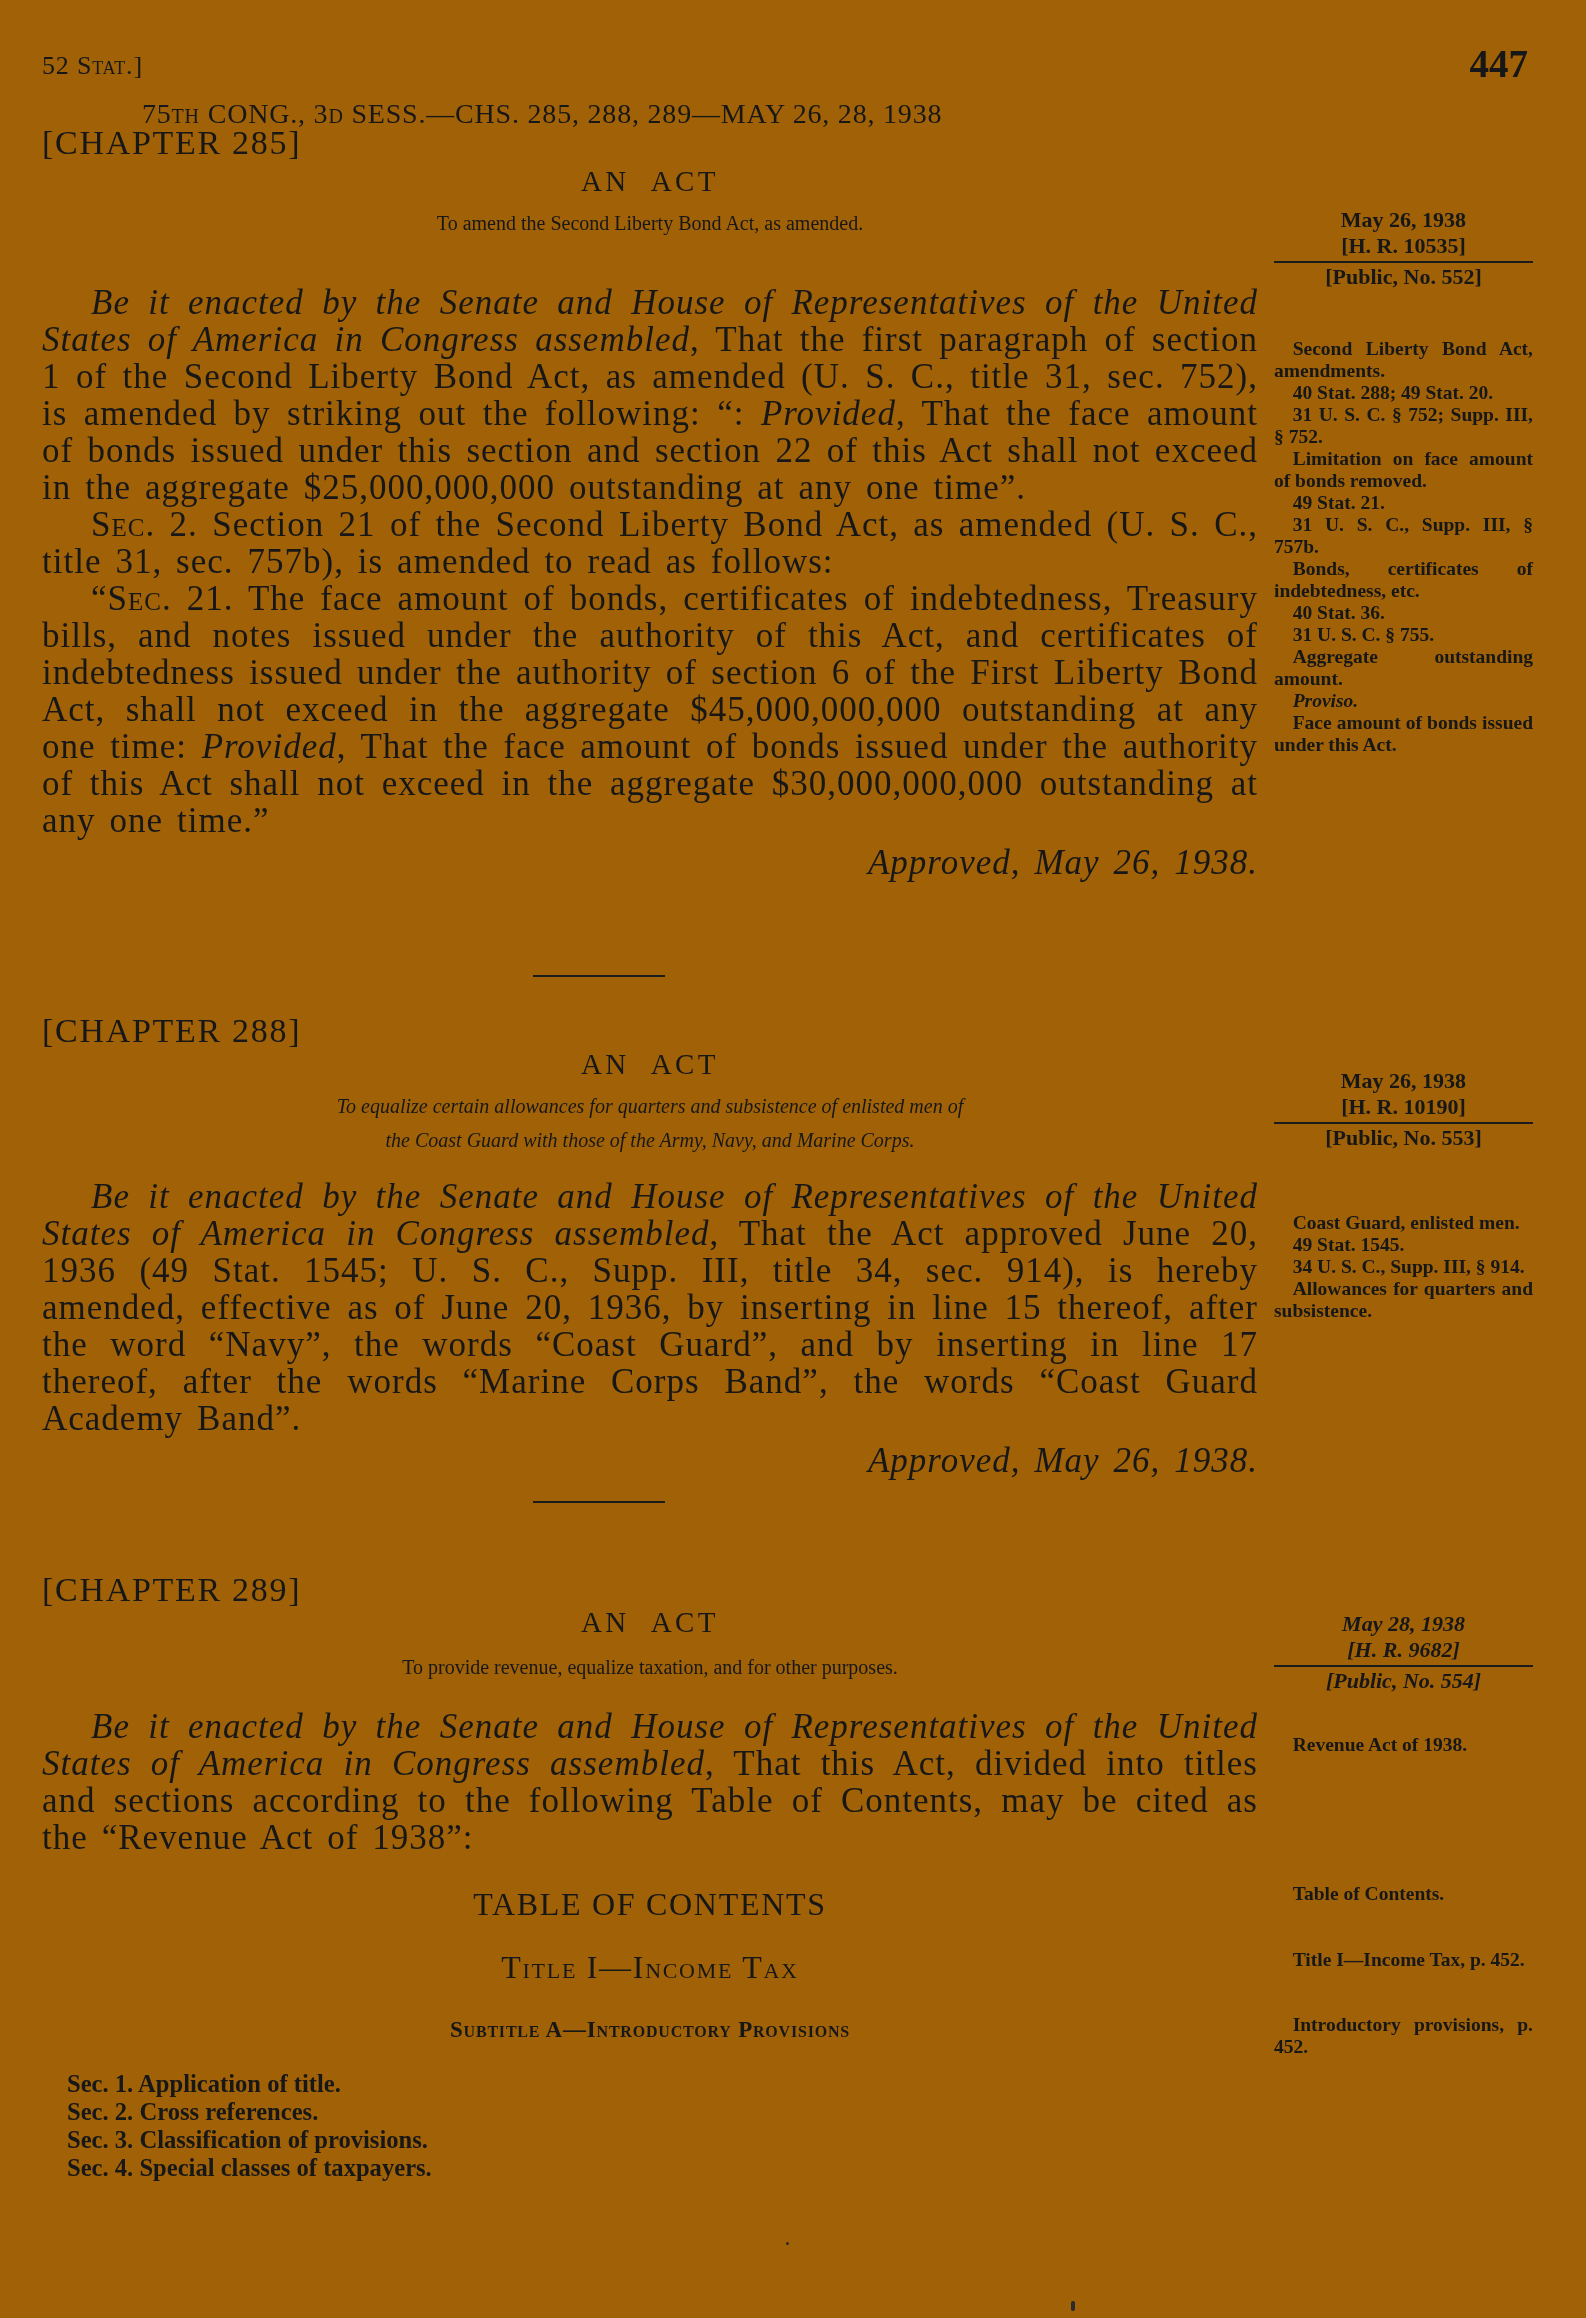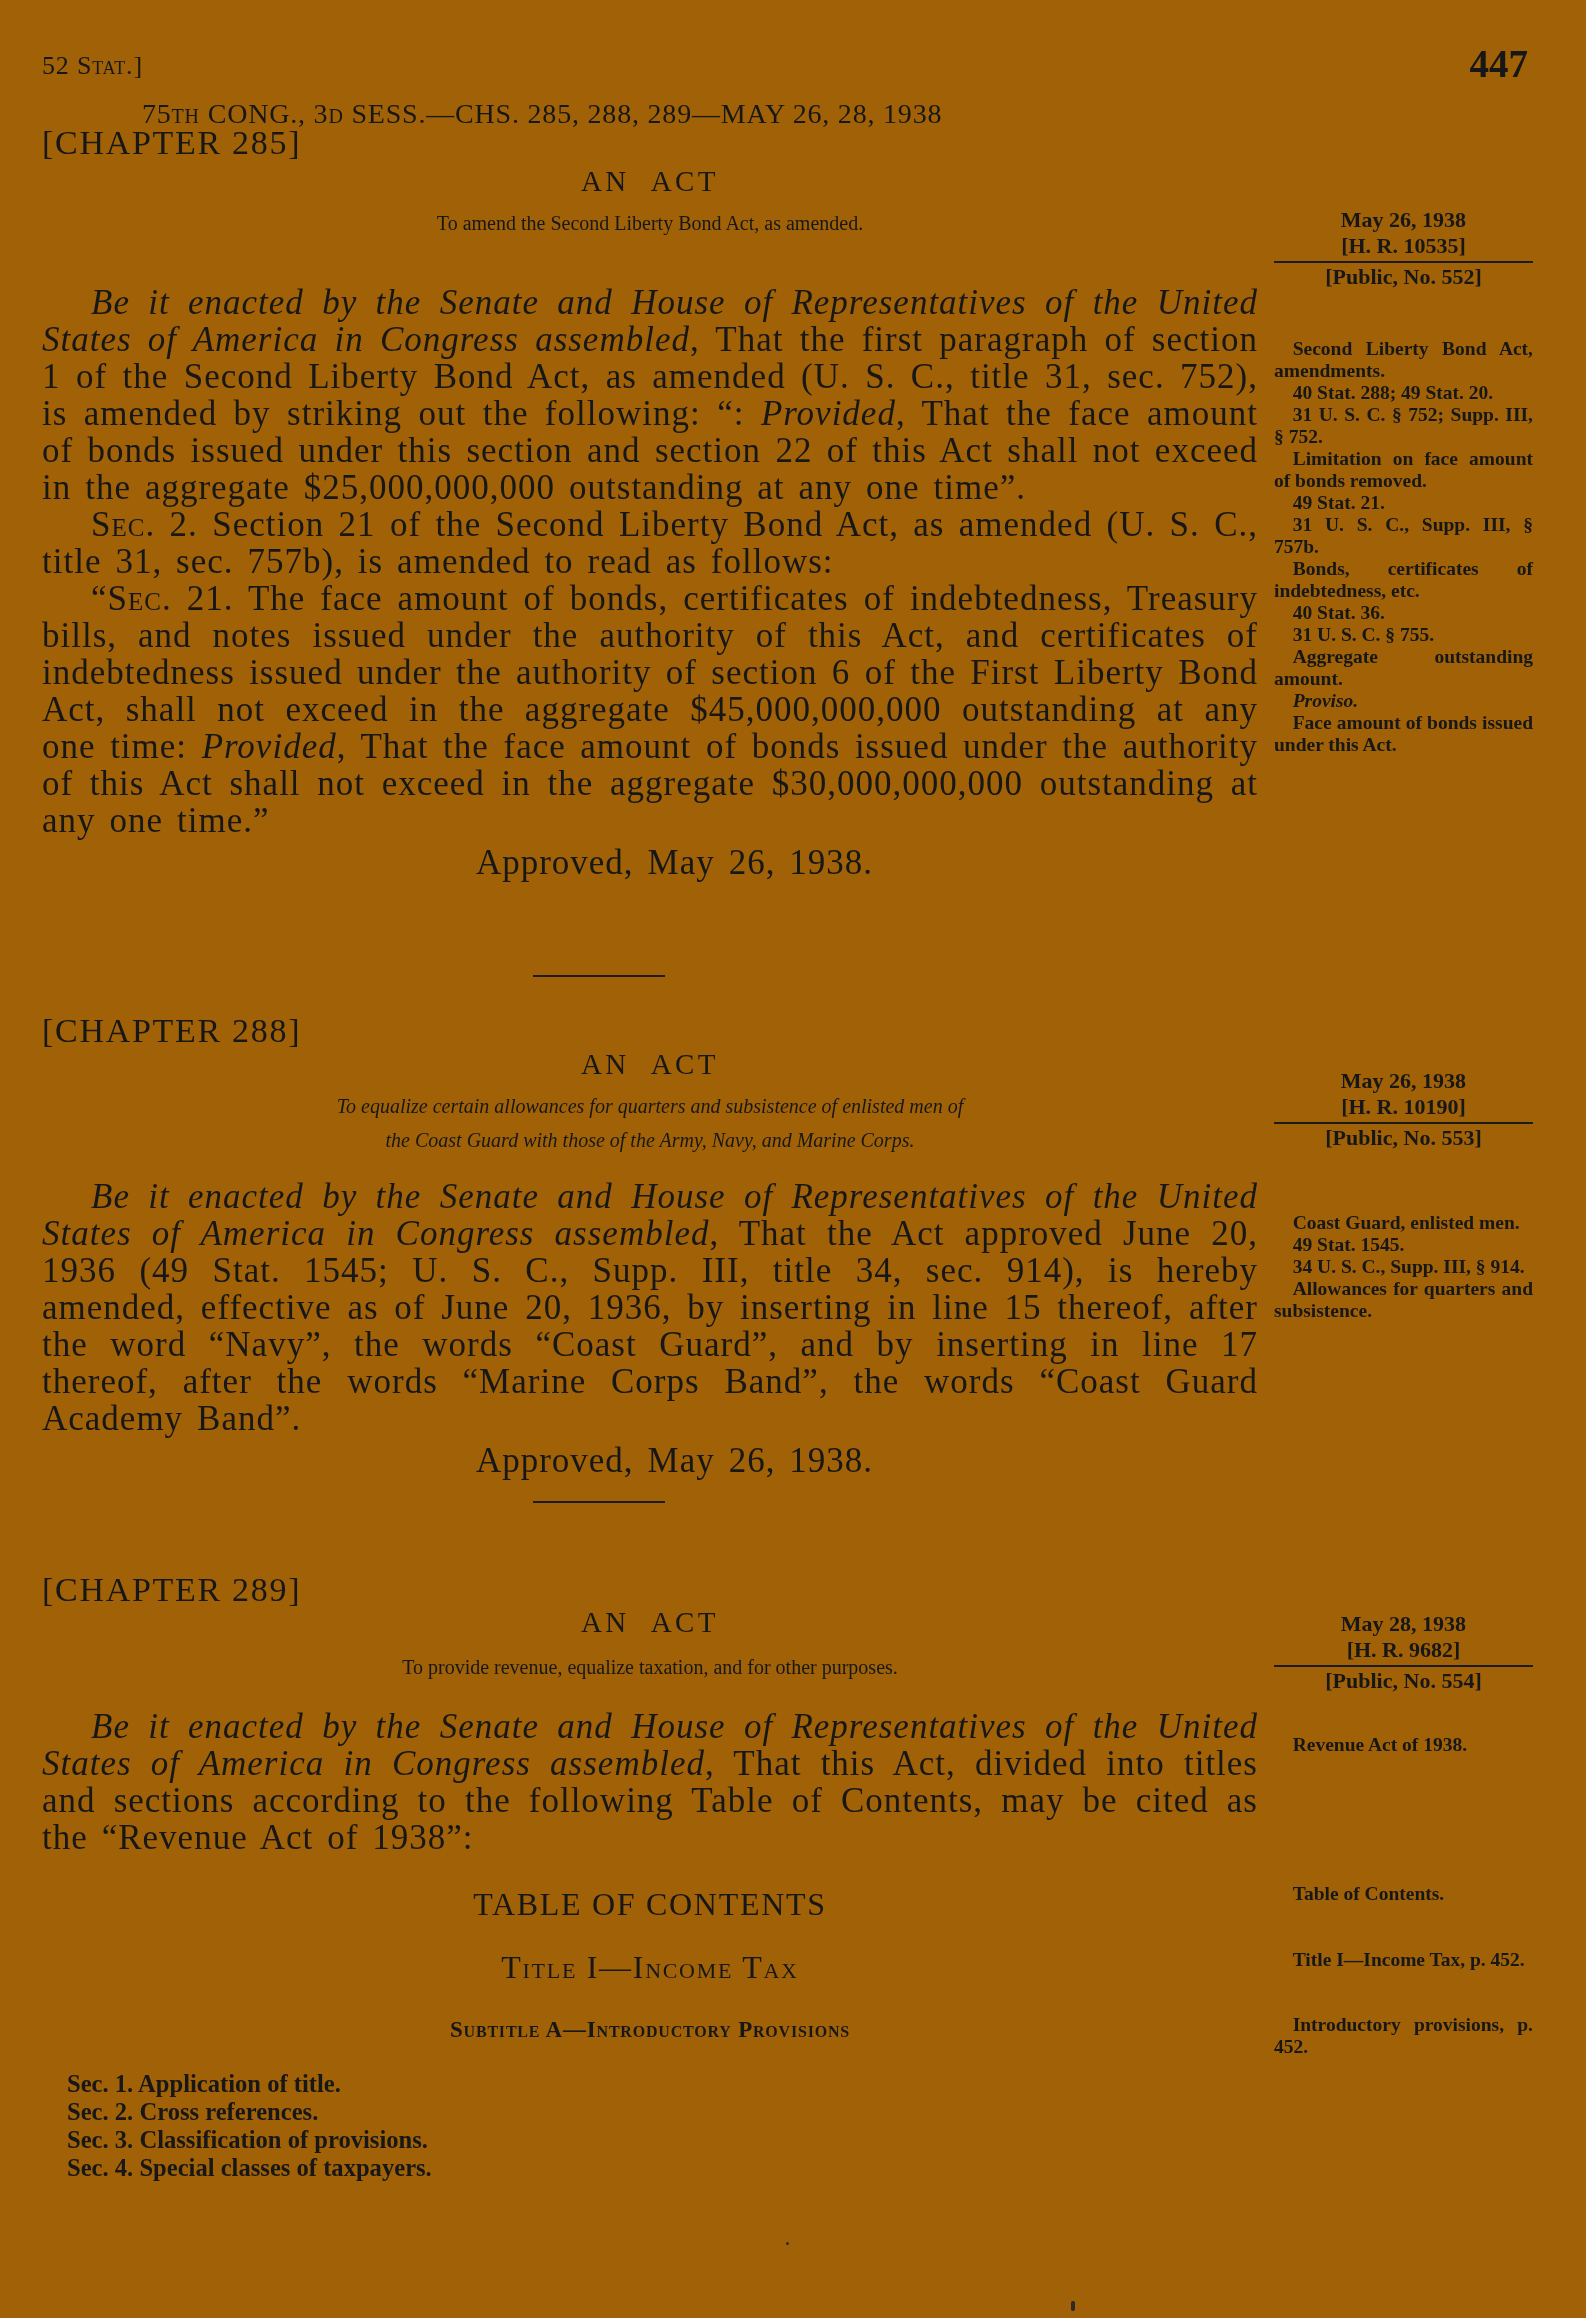--- a/index.html
+++ b/index.html
@@ -22,21 +22,21 @@
   .hdr-page{font-size:39px;font-weight:700;}
 
   
   .ch-heading{font-size:34px;letter-spacing:1.7px;}
   .an-act{font-size:29px;letter-spacing:3.4px;word-spacing:12px;width:1216px;}
   .act-title{font-size:20px;width:1216px;line-height:34px;}
 
   
   .body-col{width:1216px;font-size:35px;line-height:37px;text-align:justify;letter-spacing:1px;word-spacing:4.2px;}
   .bodypara{margin:0;text-indent:49px;}
-  .approved{margin:5.1px 0 0 0;text-indent:49px;text-align:center;}
+  .approved{margin:5.1px 0 0 0;text-indent:49px;text-align:right;font-style:italic;}
 
   
   .sep{width:132px;border-top:2.5px solid #1b1b1b;height:0;}
 
   
   .date-note{left:1274px;width:259px;text-align:center;font-size:22px;font-weight:700;line-height:25.5px;}
   .dn-rule{border-top:2.5px solid #1b1b1b;height:0;margin:2.5px 0 1.7px 0;}
   .margin-list{left:1274px;width:259px;}
   .mnote{font-size:19.5px;line-height:22px;font-weight:700;text-indent:18.7px;text-align:justify;}
   .toc-mnote{left:1274px;width:259px;font-size:19.5px;line-height:22px;font-weight:700;text-indent:18.7px;text-align:justify;}
@@ -134,21 +134,21 @@
     <div>[Public, No. 553]</div>
   </div>
 
   <div class="abs margin-list" style="top:1212px;">
       <div class="mnote">Coast Guard, enlisted men.</div>
       <div class="mnote">49 Stat. 1545.</div>
       <div class="mnote">34 U. S. C., Supp. III, § 914.</div>
       <div class="mnote">Allowances for quarters and subsistence.</div>
     </div>
 
-  <div class="abs date-note" style="top:1611px;">
+  <div class="abs date-note" style="top:1611px;font-style:italic;">
     <div>May 28, 1938</div>
     <div>[H. R. 9682]</div>
     <div class="dn-rule"></div>
     <div>[Public, No. 554]</div>
   </div>
 
   <div class="abs toc-mnote" style="top:1734px;">Revenue Act of 1938.</div>
   <div class="abs toc-mnote" style="top:1883px;">Table of Contents.</div>
   <div class="abs toc-mnote" style="top:1949px;">Title I—Income Tax, p. 452.</div>
   <div class="abs toc-mnote" style="top:2014px;">Introductory provisions, p. 452.</div>

